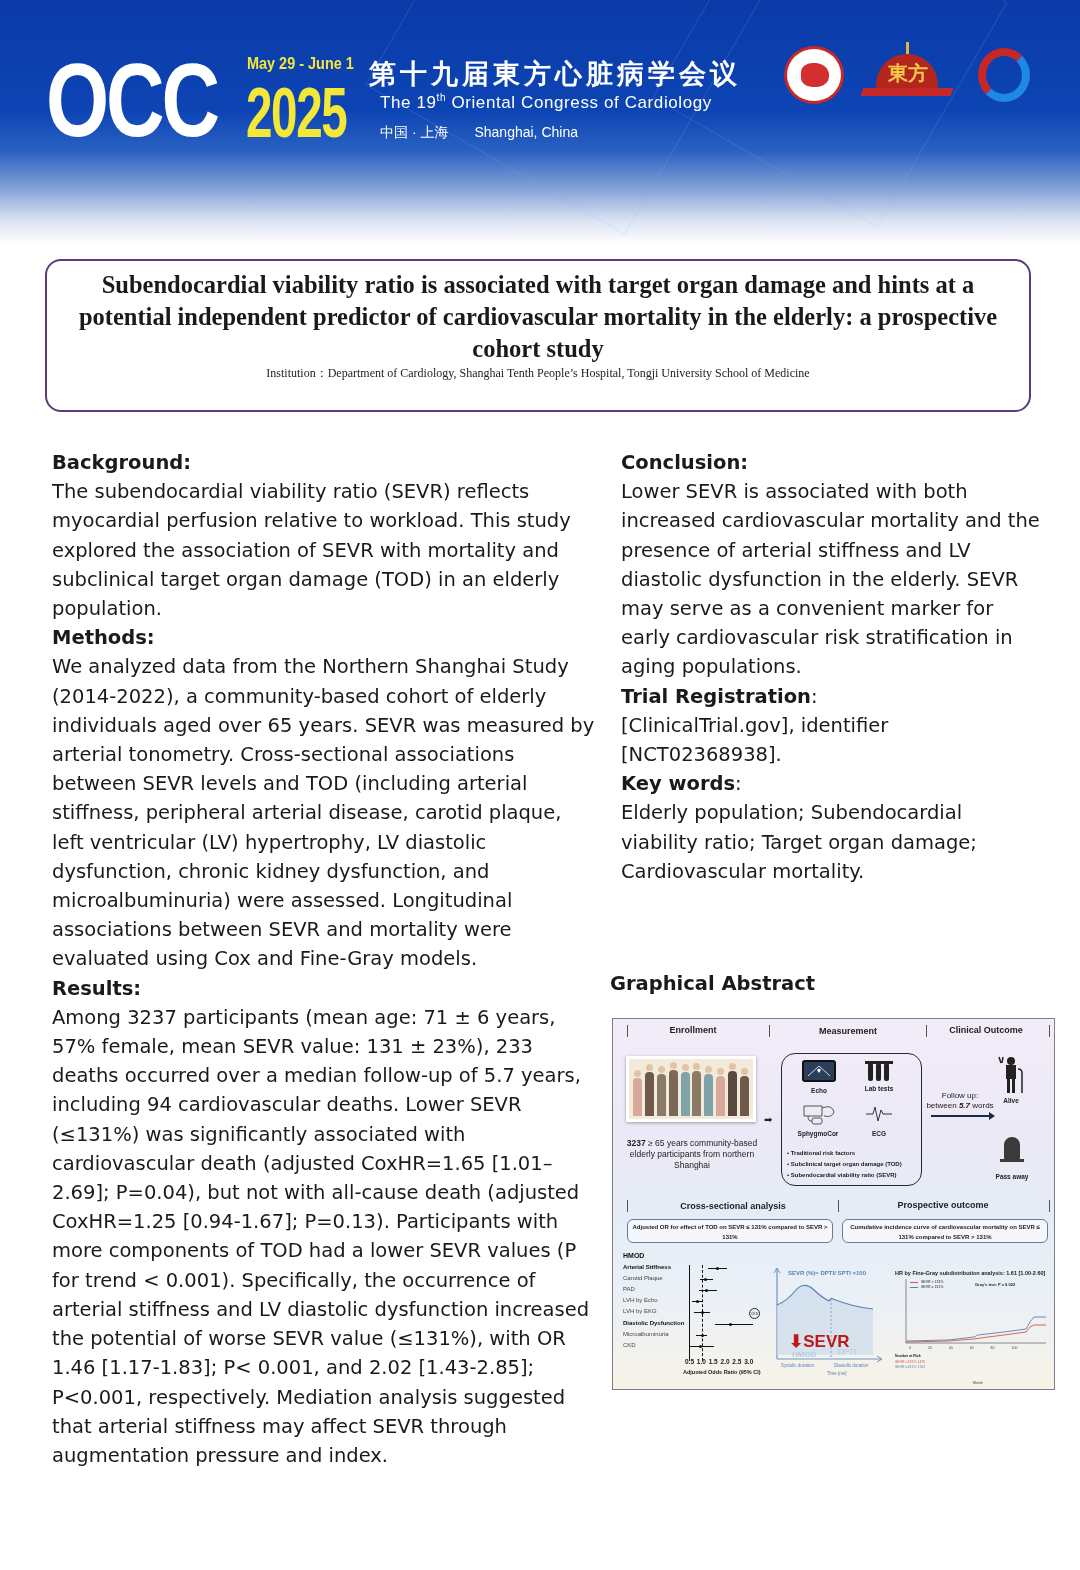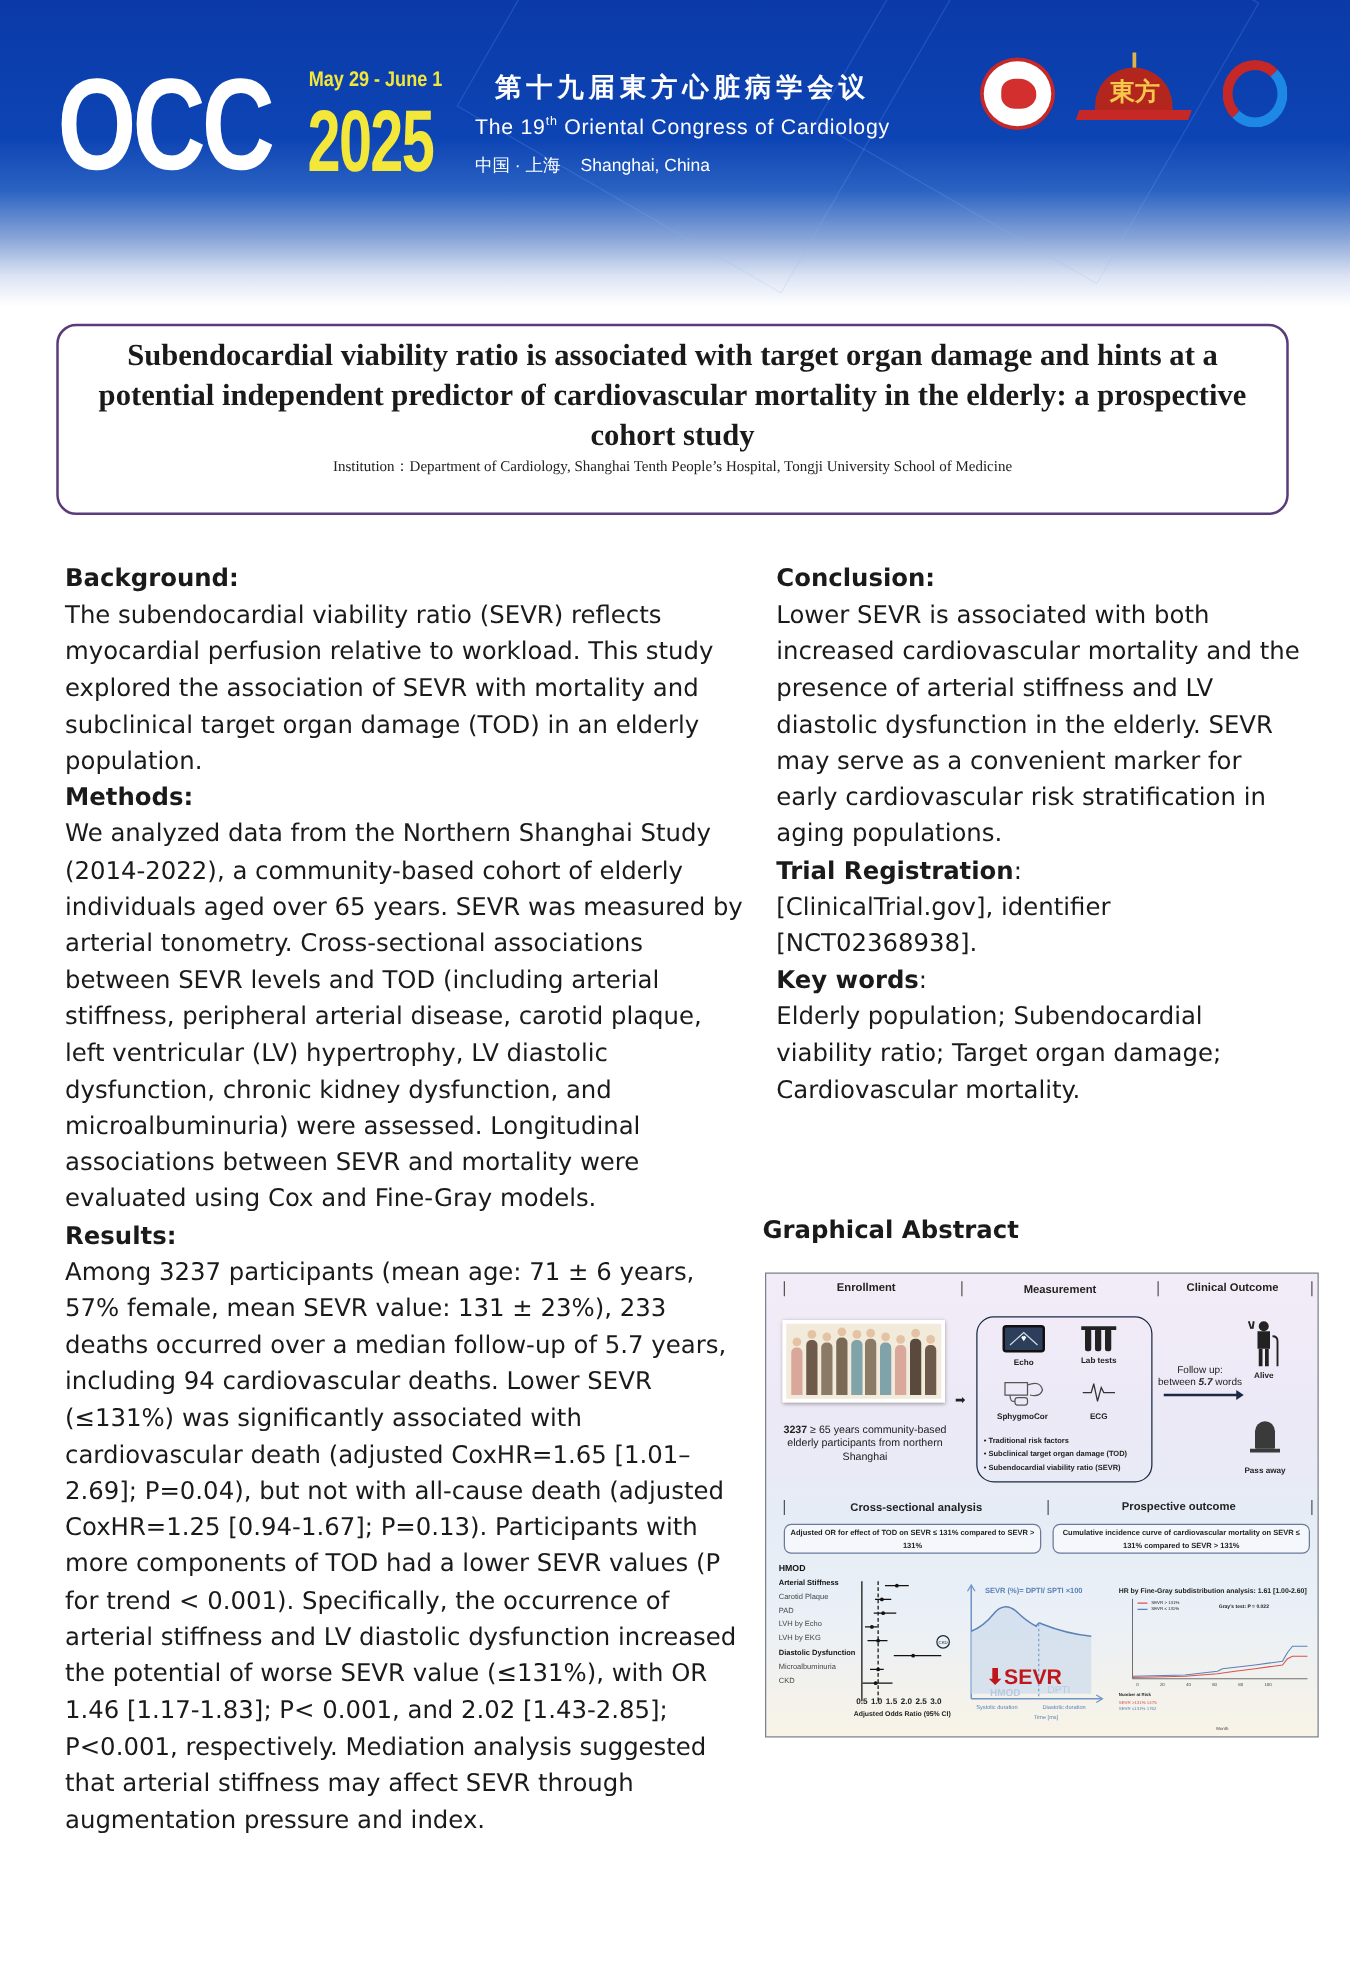--- a/index.html
+++ b/index.html
@@ -23,33 +23,33 @@
   .dates {
     position: absolute; left: 247px; top: 54px; font-family: "Liberation Sans", sans-serif;
     font-weight: 700; font-size: 17px; color: #f3e73a; transform: scaleX(0.85); transform-origin: left top;
   }
   .year {
     position: absolute; left: 246px; top: 78px; font-family: "Liberation Sans", sans-serif;
     font-weight: 700; font-size: 70px; color: #f3e73a; line-height: 1;
     transform: scaleX(0.68); transform-origin: left top; letter-spacing: -2px;
   }
   .cn-title {
-    position: absolute; left: 396px; top: 56px; font-family: Liberation Sans, sans-serif;
-    font-size: 21px; color: #ffffff; letter-spacing: 4px; font-weight: 700;
+    position: absolute; left: 369px; top: 56px; font-family: Liberation Sans, sans-serif;
+    font-size: 27px; color: #ffffff; letter-spacing: 4px; font-weight: 700;
   }
   .en-title {
     position: absolute; left: 380px; top: 92px; font-family: "Liberation Sans", sans-serif;
     font-size: 17px; color: #ffffff; letter-spacing: 0.6px;
   }
   .en-title sup { font-size: 10px; }
   .loc {
     position: absolute; left: 380px; top: 124px; font-family: "Liberation Sans", sans-serif;
     font-size: 14px; color: #ffffff;
   }
-  .loc span + span { margin-left: 16px; }
+  .loc span + span { margin-left: 26px; }
   .logo { position: absolute; }
   .logo1 { left: 784px; top: 46px; width: 60px; height: 58px; border-radius: 50%; background: #fff; border: 3px solid #c62828; }
   .logo1::after { content: ""; position: absolute; left: 14px; top: 14px; width: 28px; height: 24px; background: #d32f2f; border-radius: 40% 50% 45% 40%; }
   .logo2 { left: 862px; top: 42px; width: 90px; height: 58px; }
   .logo2 .dome { position: absolute; left: 14px; top: 12px; width: 62px; height: 40px; background: #b3261e; border-radius: 31px 31px 4px 4px; }
   .logo2 .spire { position: absolute; left: 44px; top: 0; width: 3px; height: 16px; background: #e0b347; }
   .logo2 .txt { position: absolute; left: 26px; top: 18px; font-size: 20px; font-weight: 700; color: #f5c84c; }
   .logo2 .ribbon { position: absolute; left: 0; top: 46px; width: 90px; height: 8px; background: #c62828; transform: skewX(-20deg); }
   .logo3 { left: 978px; top: 48px; width: 52px; height: 54px; border-radius: 50%; border: 8px solid #c62828; border-right-color: #1e88e5; border-bottom-color: #1e88e5; background: transparent; }
 

